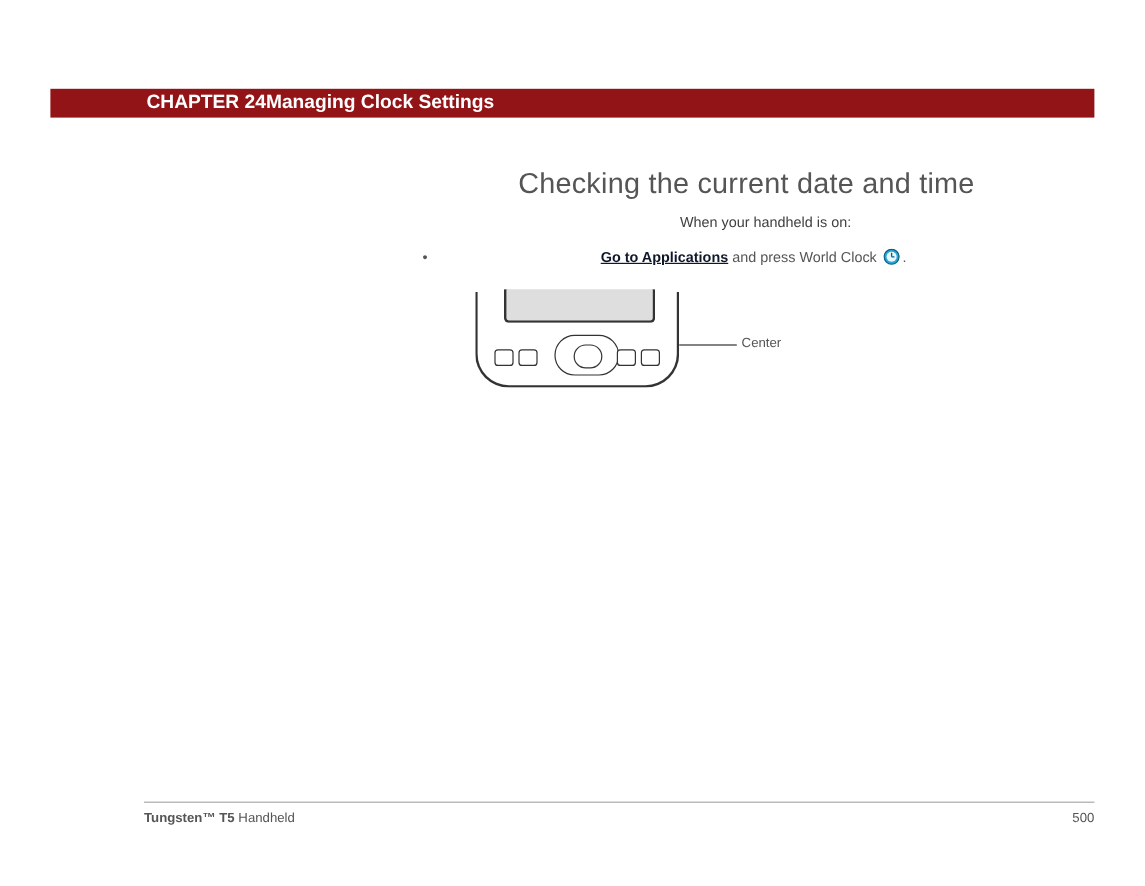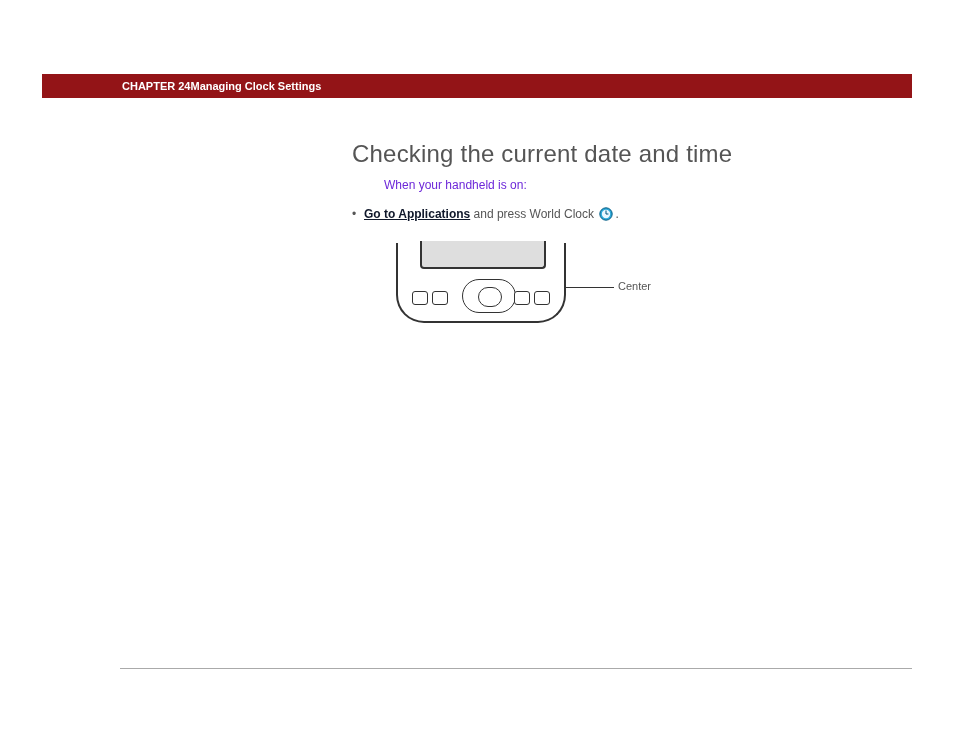--- a/index.html
+++ b/index.html
@@ -1,24 +1,24 @@
 <!DOCTYPE html>
 <html><head>
   <meta charset="utf-8">
   <style>
     * { margin:0; padding:0; box-sizing:border-box; }
     html, body { width:954px; height:738px; background:#fff; font-family:"Helvetica Neue",Helvetica,Arial,sans-serif; color:#555; }
     .page { position:relative; width:954px; height:738px; }
-    .header-bar { position:absolute; top:74px; left:42px; right:42px; height:24px; background:#931417; color:#fff; font-size:11px; font-weight:700; display:flex; align-items:center; }
+    .header-bar { position:absolute; top:74px; left:42px; right:42px; height:24px; background:#931417; color:#fff; font-size:16px; font-weight:700; display:flex; align-items:center; }
     .header-bar .chapter { margin-left:80px; }
     .header-bar .section { }
-    .content { position:absolute; top:140px; left:352px; width:540px; }
+    .content { position:absolute; top:140px; left:352px; width:540px;text-align:center; }
     h1 { font-size:24px; font-weight:400; color:#555; letter-spacing:.2px; margin-bottom:10px; }
     .intro { font-size:12px; color:#555; margin-bottom:22px; }
-    .when { font-size:12px; color:#6d28d9; margin-bottom:14px;margin-left:32px; }
+    .when { font-size:12px; color:#404040; margin-bottom:14px;margin-left:32px; }
     ul { list-style:none; }
     li { font-size:12px; color:#555; margin-bottom:14px; padding-left:12px; position:relative; line-height:1.45; }
     li:before { content:"•"; position:absolute; left:0; top:0; color:#555; }
     .link { color:#0f172a; font-weight:700; text-decoration:underline; }
     .clock-icon { display:inline-block; width:14px; height:14px; vertical-align:-3px; margin:0 2px; }
     .figure { position:relative; margin-top:20px; margin-left:44px; width:360px; height:90px; }
     .device { position:absolute; left:0; top:0; width:170px; height:80px; border-left:2px solid #333; border-right:2px solid #333; border-bottom:2px solid #333; border-bottom-left-radius:28px; border-bottom-right-radius:28px; background:#fff; }
     .device .screen { position:absolute; left:22px; top:-2px; width:126px; height:28px; background:#dedede; border:2px solid #333; border-top:none; border-bottom-left-radius:4px; border-bottom-right-radius:4px; }
     .device .chin { position:absolute; left:6px; top:32px; right:6px; bottom:8px; }
     .btn { position:absolute; width:16px; height:14px; border:1.5px solid #333; border-radius:3px; background:#fff; }
@@ -70,14 +70,18 @@
           <div class="btn b3"></div>
           <div class="btn b4"></div>
         </div>
       </div>
       <div class="callout-line"></div>
       <div class="callout-text">Center</div>
     </div>
   </div>
 
   <div class="footer-rule"></div>
+  <div class="footer">
+    <span class="prod"><b>Tungsten™ T5</b><span> Handheld</span></span>
+    <span>500</span>
+  </div>
 
 </div>
 
 </body></html>

